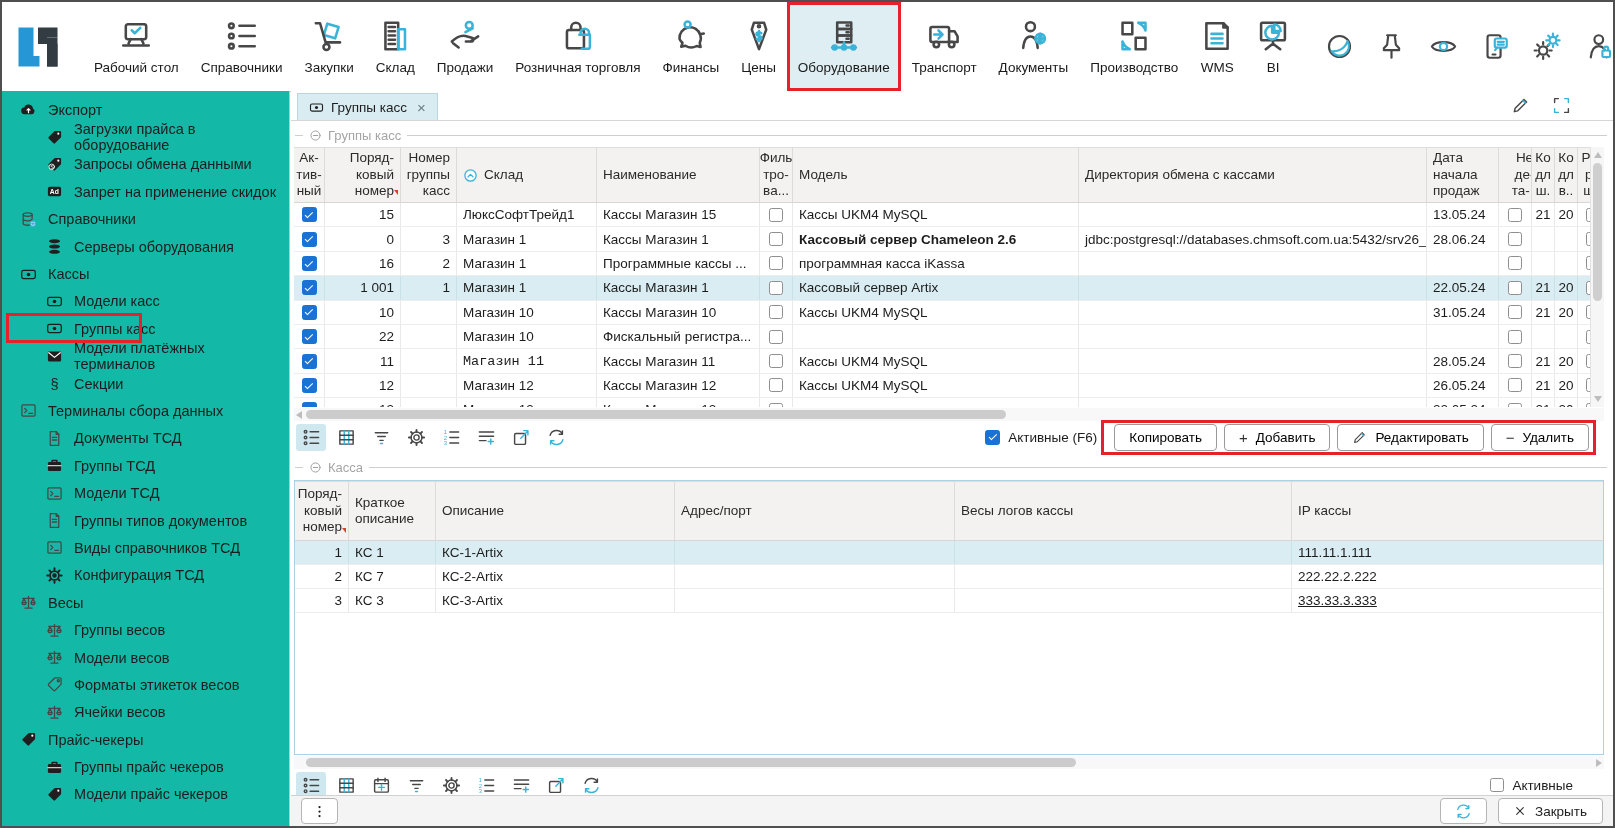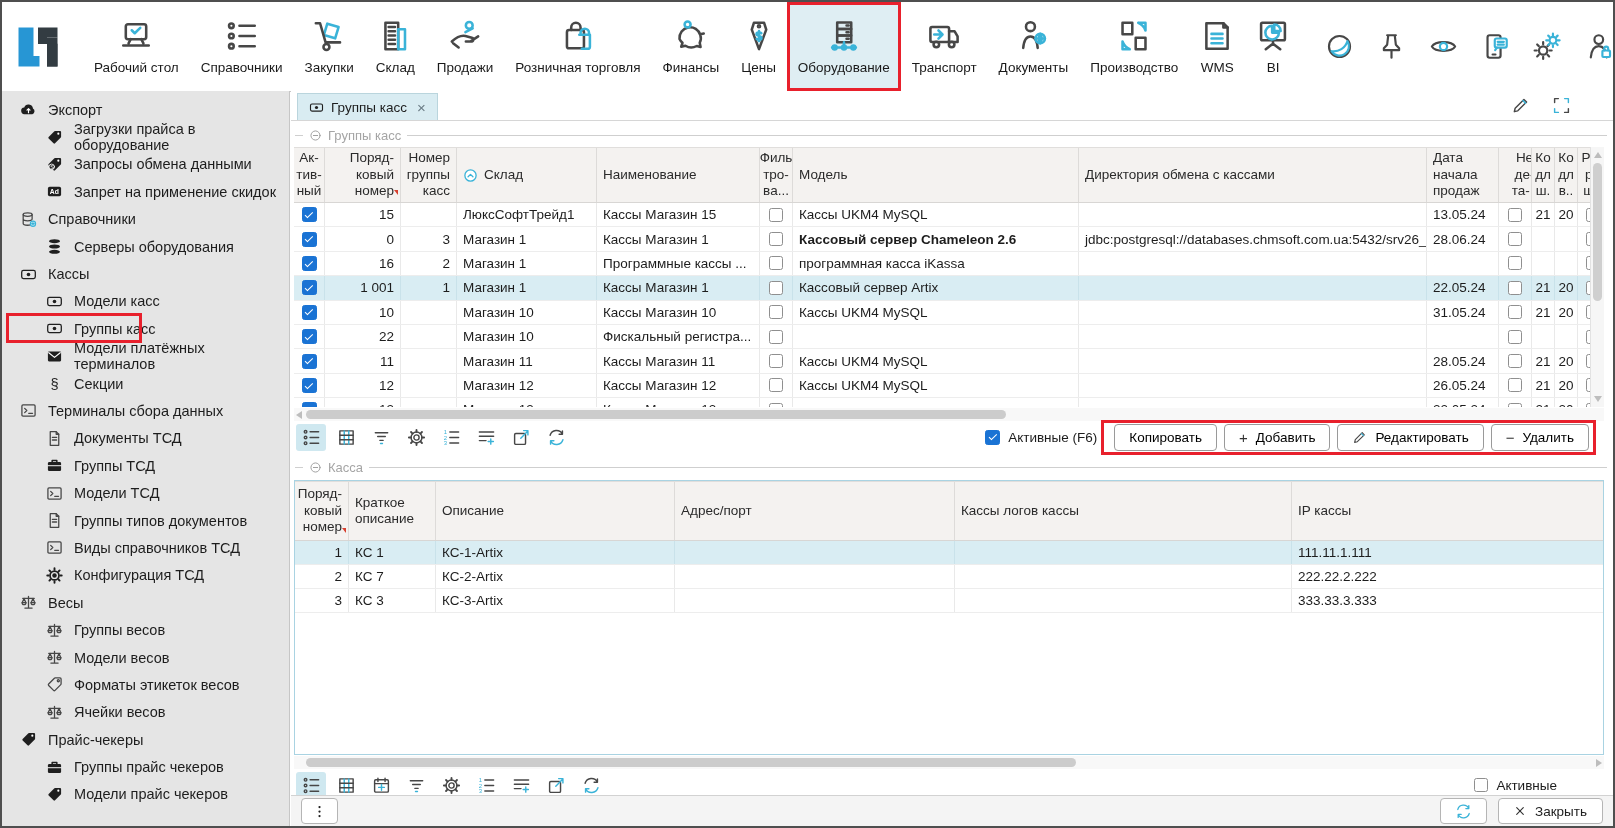--- a/index.html
+++ b/index.html
@@ -14,21 +14,21 @@
   .tdiv{width:1px;align-self:stretch;background:#e2e2e2;margin:6px 4px}
   #menu-items{display:flex;align-items:stretch;height:100%}
   .titem{display:flex;flex-direction:column;align-items:center;justify-content:center;gap:7px;padding:0 11px;cursor:pointer}
   .titem .ic svg{width:34px;height:34px}
   .titem.active{background:#dfeef3;border:3px solid #e8202c;padding:0 8px}
   .tlabel{white-space:nowrap;color:#1a1a1a}
   #topbar-right{display:flex;align-items:center;gap:23px;margin-left:16px}
   .ricon{cursor:pointer}
   .ricon svg{width:29px;height:29px}
   
-  #sidebar{position:absolute;left:0;top:89px;width:288px;bottom:0;border-right:1px solid #c6c6c6;background:#e5e5e5;padding-top:5px;box-sizing:border-box;overflow:hidden}
+  #sidebar{position:absolute;left:0;top:89px;width:288px;bottom:0;border-right:1px solid #c6c6c6;background:#14b8a6;padding-top:5px;box-sizing:border-box;overflow:hidden}
   .sitem{display:flex;align-items:center;gap:11px;height:27.4px;padding-left:18px;font-size:14.5px;cursor:pointer;position:relative;box-sizing:border-box}
   .sitem.l1{padding-left:44px}
   .sitem .ic svg{width:17px;height:17px}
   .sitem.hl::before{content:"";position:absolute;left:4px;top:-2px;width:136px;height:30px;border:3px solid #e8202c;box-sizing:border-box;pointer-events:none}
   
   #main{position:absolute;left:289px;top:89px;right:0;bottom:0;background:#fff}
   #tabbar{position:absolute;left:0;top:0;right:0;height:29px;border-bottom:1px solid #d6d6d6;background:#fff}
   .tab{position:absolute;left:6px;top:2px;height:27px;display:flex;align-items:center;gap:7px;padding:0 11px;background:#d9ecf2;border:1px solid #bad5dd;border-bottom:none;cursor:pointer;box-sizing:border-box}
   .tab .ic svg{width:15px;height:15px}
   .tclose{color:#6b7c85;font-size:15px;margin-left:3px;cursor:pointer}
@@ -85,21 +85,21 @@
   
   .tbar{position:absolute;left:5px;right:0;height:32px;display:flex;align-items:center}
   #tb1{top:330px}
   #tb2{top:678px}
   .tbtn{width:30px;height:27px;display:flex;align-items:center;justify-content:center;border-radius:3px;margin-right:5px;cursor:pointer}
   .tbtn.active{background:#cfe8f0}
   .tbtn svg{width:19px;height:19px}
   .spacer{flex:1}
   .chkrow{display:flex;align-items:center;gap:8px;white-space:nowrap}
   #tb1 .chkrow{margin-right:10px}
-  #tb2 .chkrow{margin-right:56px}
+  #tb2 .chkrow{margin-right:40px}
   .btns{display:flex;position:relative;margin-right:24px}
   .btns::before{content:"";position:absolute;left:-6px;right:-7px;top:-4px;bottom:-4px;border:3px solid #e8202c;pointer-events:none}
   .abtn{height:27px;display:inline-flex;align-items:center;gap:8px;padding:0 14px;background:#fff;border:1px solid #9a9a9a;border-radius:4px;font-size:13.5px;font-family:"Liberation Sans",sans-serif;margin-left:7px;cursor:pointer;white-space:nowrap}
   .abtn .pm{font-size:15px;color:#333;line-height:1}
   .abtn .ic svg{width:15px;height:15px}
   
   #footer{position:absolute;left:0;right:0;bottom:0;height:31px;background:#f4f4f4;border-top:1px solid #d2d2d2;display:flex;align-items:center;padding:0 10px;box-sizing:border-box}
   .fbtn{height:26px;background:#fff;border:1px solid #b5b5b5;border-radius:4px;display:flex;align-items:center;justify-content:center;cursor:pointer;box-sizing:border-box;font-family:"Liberation Sans",sans-serif;font-size:13.5px}
   #menu-btn{width:37px}
   #menu-btn svg{width:15px;height:15px}
@@ -782,21 +782,21 @@
             <div class="td c" style="width: 30px;">
               <span class="cb"></span>
             </div>
           </div>
           <div class="trow">
             <div class="td c" style="width: 30px;">
               <span class="cb on"></span>
             </div>
             <div class="td r" style="width: 76px;">11</div>
             <div class="td r" style="width: 56px;"></div>
-            <div class="td" style="width: 140px;">Магазин 11</div>
+            <div class="td" style="width: 140px; font-family: Liberation Mono, monospace;">Магазин 11</div>
             <div class="td" style="width: 163px;">Кассы Магазин 11</div>
             <div class="td c" style="width: 33px;">
               <span class="cb"></span>
             </div>
             <div class="td" style="width: 286px;">Кассы UKM4 MySQL</div>
             <div class="td" style="width: 348px;"></div>
             <div class="td" style="width: 72px;">28.05.24</div>
             <div class="td c" style="width: 33px;">
               <span class="cb"></span>
             </div>
@@ -964,21 +964,21 @@
 
     <div id="t2" class="tblwrap">
       <div class="thead" id="t2h">
           <div class="th r" style="width: 53px;"><span>Поряд-
 ковый
 номер</span><span class="redtri"></span></div>
           <div class="th" style="width: 87px;"><span>Краткое
 описание</span></div>
           <div class="th" style="width: 239px;"><span>Описание</span></div>
           <div class="th" style="width: 280px;"><span>Адрес/порт</span></div>
-          <div class="th" style="width: 337px;"><span>Кассы логов кассы</span></div>
+          <div class="th" style="width: 337px;"><span>Весы логов кассы</span></div>
           <div class="th" style="width: 314px;"><span>IP кассы</span></div>
         </div>
       <div class="tbody" id="t2b">
           <div class="trow sel">
             <div class="td r" style="width: 53px;">1</div>
             <div class="td" style="width: 87px;">КС 1</div>
             <div class="td" style="width: 239px;">КС-1-Artix</div>
             <div class="td" style="width: 280px;"></div>
             <div class="td" style="width: 337px;"></div>
             <div class="td" style="width: 314px;">111.11.1.111</div>
@@ -990,21 +990,21 @@
             <div class="td" style="width: 280px;"></div>
             <div class="td" style="width: 337px;"></div>
             <div class="td" style="width: 314px;">222.22.2.222</div>
           </div>
           <div class="trow">
             <div class="td r" style="width: 53px;">3</div>
             <div class="td" style="width: 87px;">КС 3</div>
             <div class="td" style="width: 239px;">КС-3-Artix</div>
             <div class="td" style="width: 280px;"></div>
             <div class="td" style="width: 337px;"></div>
-            <div class="td" style="width: 314px;">333.33.3.333</div>
+            <div class="td" style="width: 314px; text-decoration: underline;">333.33.3.333</div>
           </div>
         </div>
     </div>
 
     <div id="hs2" class="hscroll">
       <div class="hthumb"></div>
         <div class="harr rr"></div>
     </div>
 
     <div id="tb2" class="tbar">

